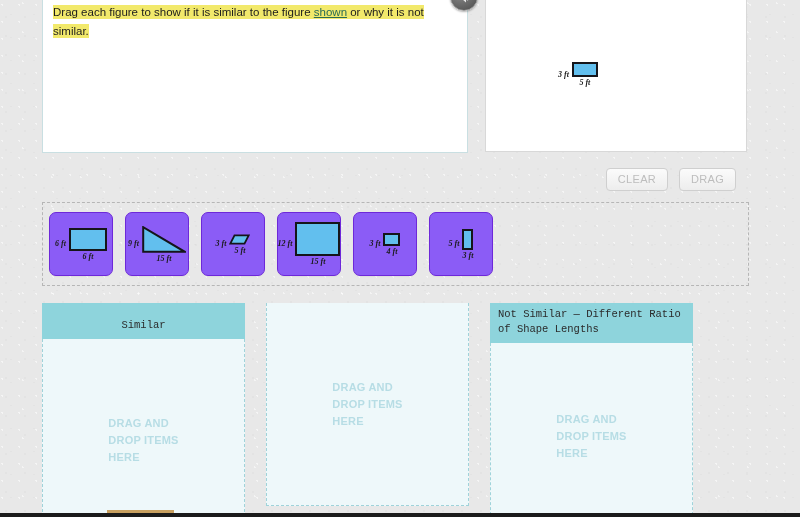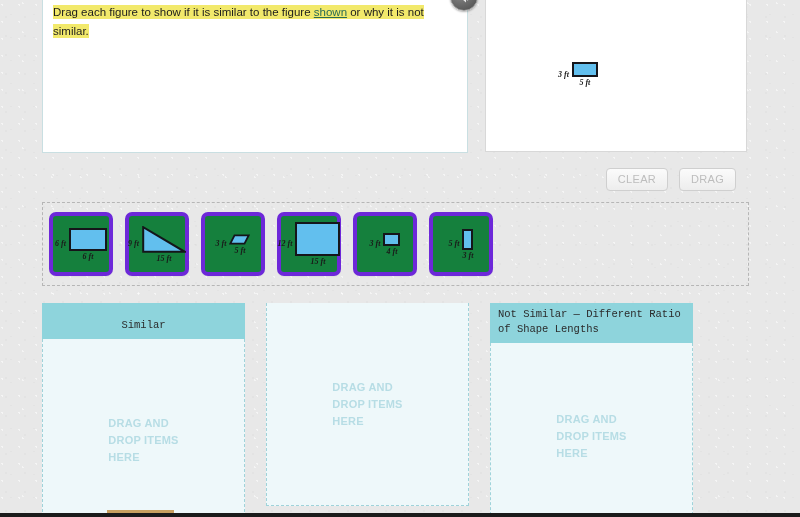--- a/index.html
+++ b/index.html
@@ -154,22 +154,22 @@
     height: 84px;
     border: 1px dashed #b6b6b6;
     display: flex;
     align-items: center;
     padding: 0 6px;
     gap: 12px;
   }
   .tile {
     width: 64px;
     height: 64px;
-    background: #15803d;
-    border: 4px solid #6d28d9;
+    background: #8b5cf6;
+    border: 1px solid #6d28d9;
     border-radius: 7px;
     display: flex;
     align-items: center;
     justify-content: center;
     cursor: move;
     box-shadow: 0 1px 1px rgba(0,0,0,.04);
     flex: 0 0 auto;
   }
 
   

